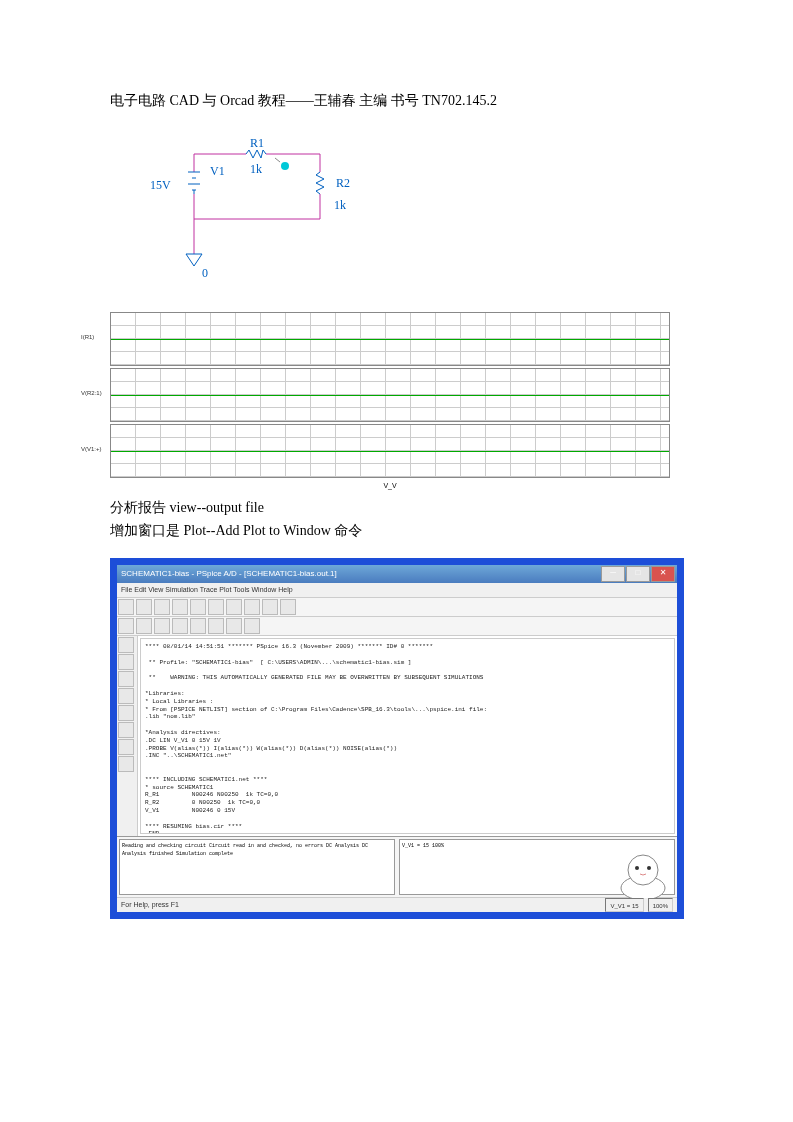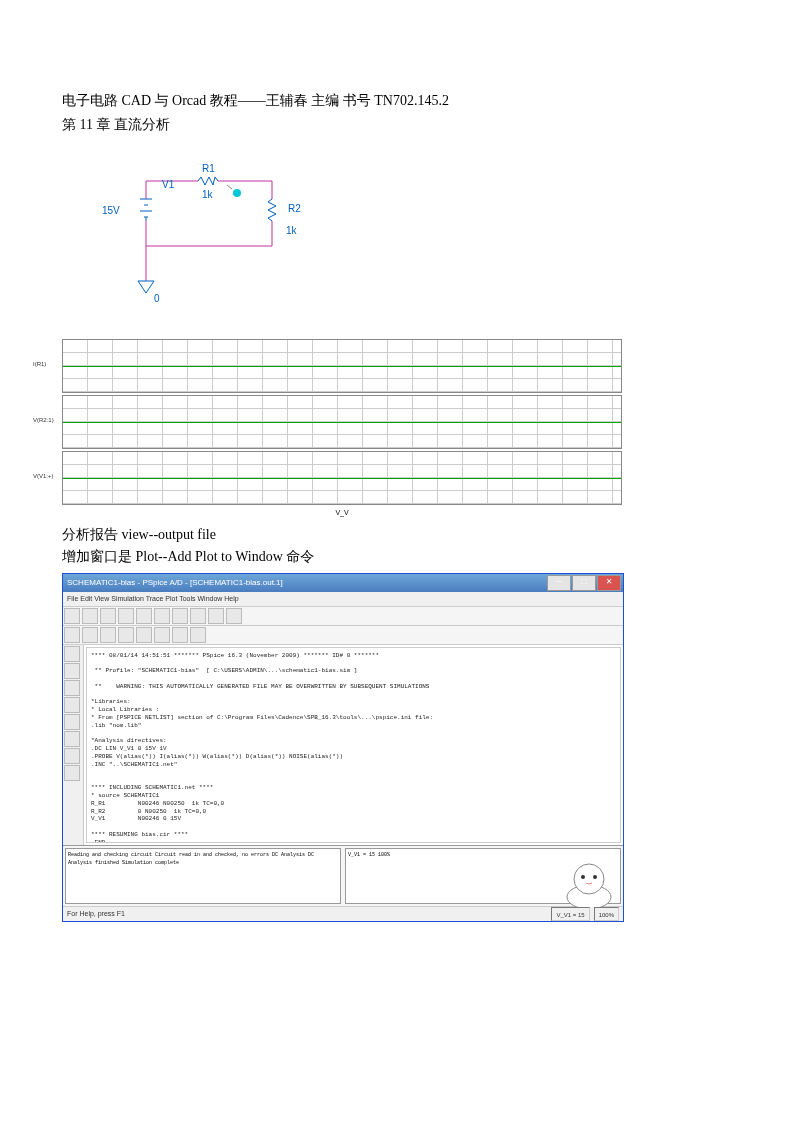--- a/index.html
+++ b/index.html
@@ -5,21 +5,21 @@
   body {
     margin: 0;
     padding: 0;
     background: #fff;
     font-family: "SimSun", "宋体", serif;
     width: 793px;
     height: 1122px;
     position: relative;
   }
   .page {
-    padding: 90px 118px 0 62px;
+    padding: 90px 118px 0 110px;
     font-size: 14px;
     line-height: 1.6;
     color: #000;
   }
   .header-line {
     margin-bottom: 2px;
   }
   .chapter {
     margin-bottom: 4px;
   }
@@ -32,22 +32,22 @@
     background-image: radial-gradient(circle, #bbb 0.5px, transparent 0.5px);
     background-size: 8px 8px;
   }
   .circuit-diagram svg {
     position: absolute;
     top: 0;
     left: 0;
   }
   .circuit-label {
     position: absolute;
-    font-family: Liberation Sans, sans-serif;
-    font-size: 10px;
+    font-family: Liberation Serif, serif;
+    font-size: 12px;
     color: #0060c0;
   }
   .probe-text {
     margin-top: 6px;
     margin-bottom: 4px;
   }
   .waveform-plot {
     width: 560px;
     height: 175px;
     position: relative;
@@ -72,23 +72,23 @@
   .y-label {
     position: absolute;
     left: -30px;
     font-size: 6px;
     color: #333;
     font-family: Arial, sans-serif;
   }
   .pspice-window {
     width: 560px;
     position: relative;
-    border: 1px solid #1d4ed8;
+    border: 7px solid #1d4ed8;
     font-family: Arial, sans-serif;
-    margin-top: 4px;
+    margin-top: 16px;
   }
   .titlebar {
     height: 18px;
     background: linear-gradient(to bottom, #6ea8d8 0%, #4a7cbf 100%);
     position: relative;
     font-size: 8px;
     color: #fff;
     padding-left: 4px;
     line-height: 18px;
   }
@@ -213,21 +213,20 @@
   }
   .text-12 {
     margin-top: 28px;
   }
 </style>
 </head>
 <body>
 
 <div class="page">
   <div class="header-line">电子电路 CAD 与 Orcad 教程——王辅春 主编 书号 TN702.145.2</div>
-  <div class="chapter">第 11 章 直流分析</div>
 
   <div class="circuit-diagram">
     <svg width="270" height="190">
 
       <polyline points="84,58 84,40 136,40" stroke="#c030a0" stroke-width="1" fill="none"></polyline>
       <polyline points="156,40 210,40 210,58" stroke="#c030a0" stroke-width="1" fill="none"></polyline>
       <polyline points="210,80 210,105 84,105 84,80" stroke="#c030a0" stroke-width="1" fill="none"></polyline>
       <line x1="84" y1="105" x2="84" y2="140" stroke="#c030a0" stroke-width="1"></line>
 
       <line x1="78" y1="58" x2="90" y2="58" stroke="#0060c0" stroke-width="1"></line>
@@ -243,21 +242,21 @@
       <line x1="76" y1="140" x2="92" y2="140" stroke="#0060c0" stroke-width="1"></line>
       <polyline points="76,140 84,152 92,140" stroke="#0060c0" stroke-width="1" fill="none"></polyline>
 
       <circle cx="175" cy="52" r="4" fill="#00c8d8"></circle>
       <line x1="170" y1="48" x2="165" y2="44" stroke="#888" stroke-width="1"></line>
     </svg>
     <div class="circuit-label" style="top:20px;left:140px;">R1</div>
     <div class="circuit-label" style="top:46px;left:140px;">1k</div>
     <div class="circuit-label" style="top:60px;left:226px;">R2</div>
     <div class="circuit-label" style="top:82px;left:224px;">1k</div>
-    <div class="circuit-label" style="top:36px;left:100px;">V1</div>
+    <div class="circuit-label" style="top:48px;left:100px;">V1</div>
     <div class="circuit-label" style="top:62px;left:40px;">15V</div>
     <div class="circuit-label" style="top:150px;left:92px;color:#0060c0;">0</div>
   </div>
 
 
   <div class="waveform-plot">
     <div class="waveform-pane">
         <span class="y-label" style="top:20px;">I(R1)</span>
       </div>
     <div class="waveform-pane">

